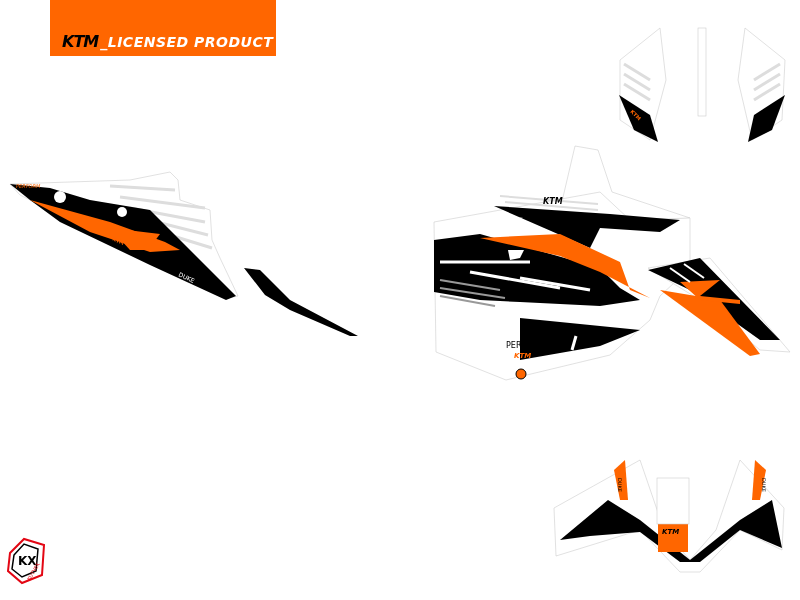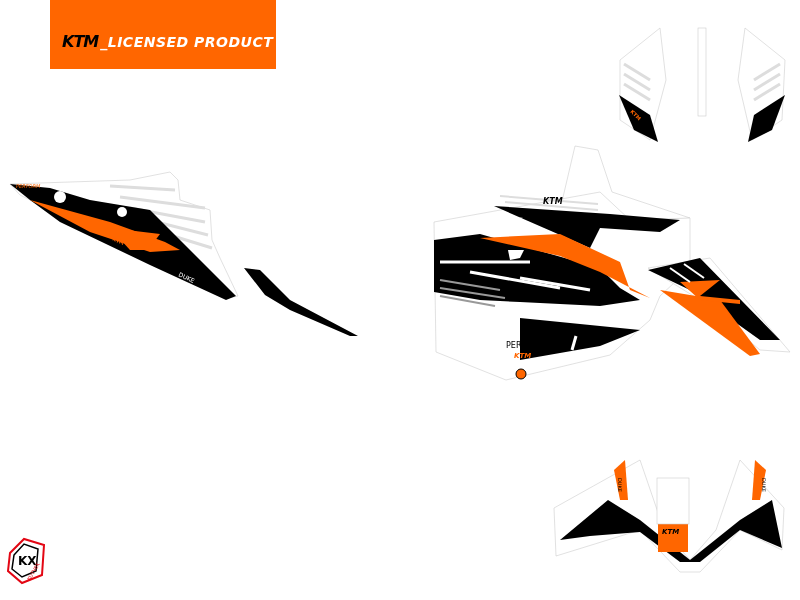--- a/index.html
+++ b/index.html
@@ -1,17 +1,17 @@
 <!DOCTYPE html>
 <html><head>
 <meta charset="utf-8">
 <style>
   html, body { margin:0; padding:0; }
   body { width:800px; height:600px; background:#ffffff; position:relative; overflow:hidden; font-family:"Liberation Sans", sans-serif; }
-  .banner { position:absolute; left:50px; top:0; width:226px; height:69px; background:#ff6600; }
+  .banner { position:absolute; left:50px; top:0; width:226px; height:56px; background:#ff6600; }
   .banner-text { position:absolute; left:12px; top:32px; font-family:"DejaVu Sans", sans-serif; font-weight:bold; font-style:italic; font-size:14px; color:#fff; letter-spacing:0.5px; white-space:nowrap; }
   .banner-logo { color:#000; font-size:16px; font-weight:900; letter-spacing:-1px; margin-right:2px; }
   svg.art { position:absolute; left:0; top:0; }
   .kx-logo { position:absolute; left:6px; top:535px; }
 </style>
 </head>
 <body>
 
 <div class="banner">
   <div class="banner-text">

